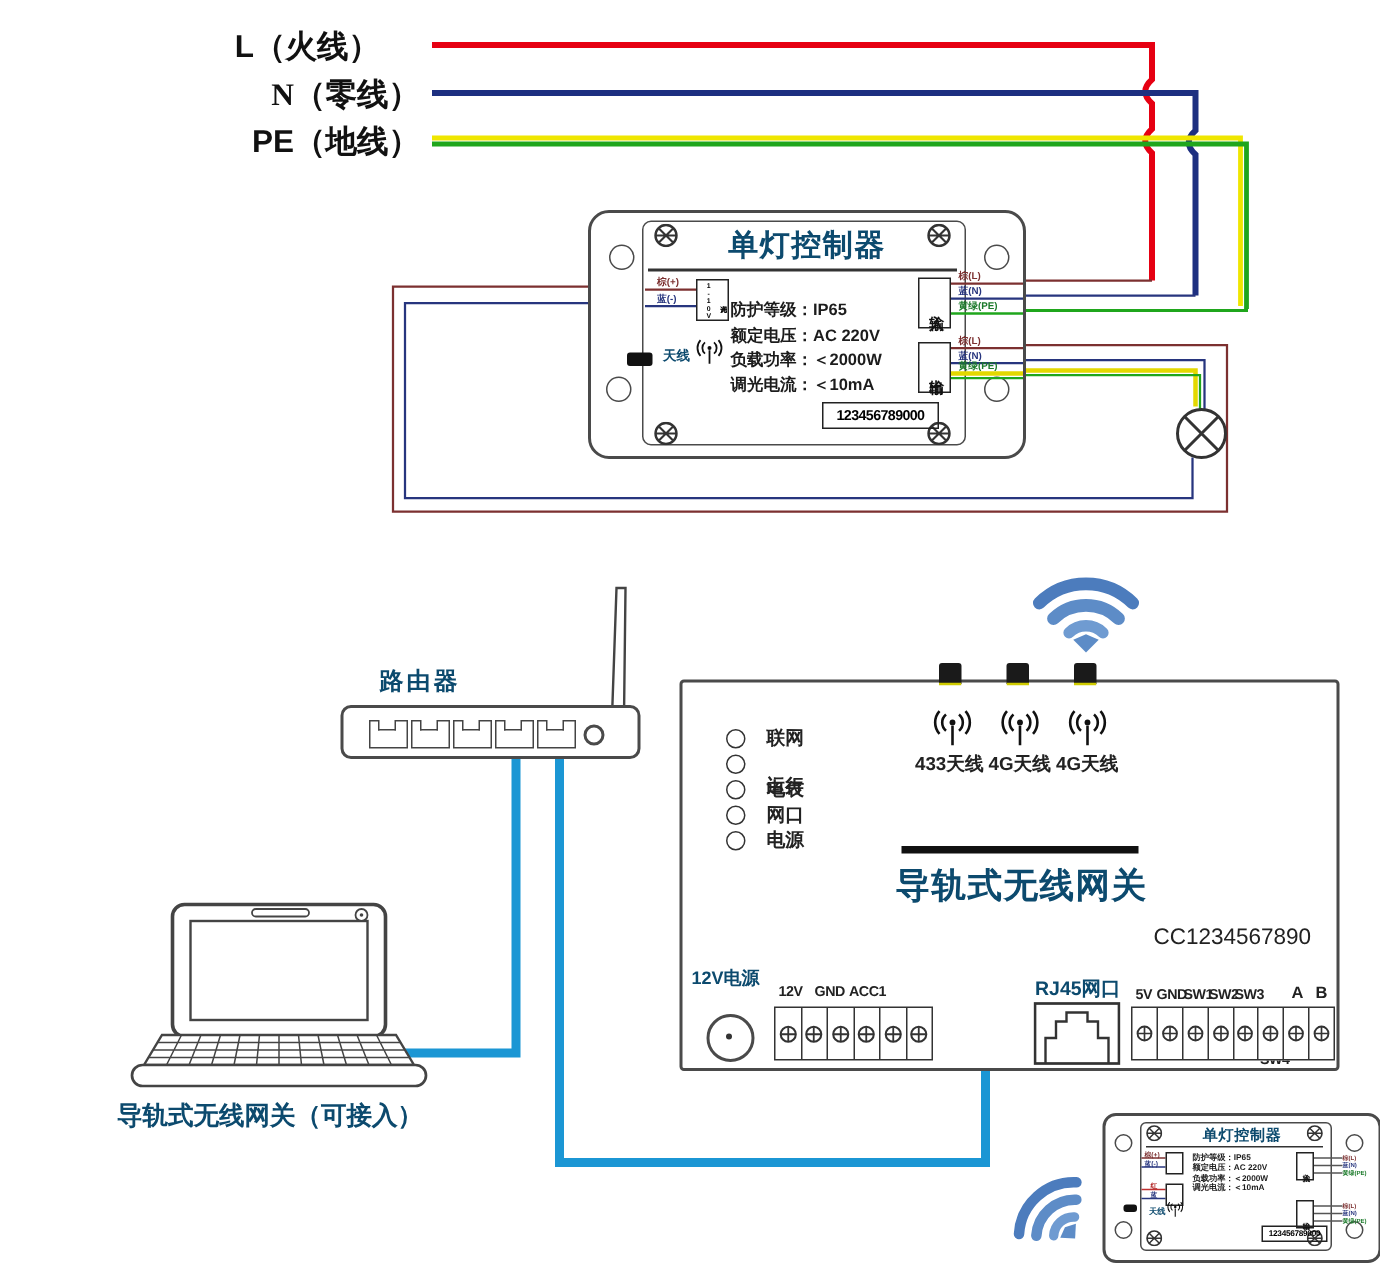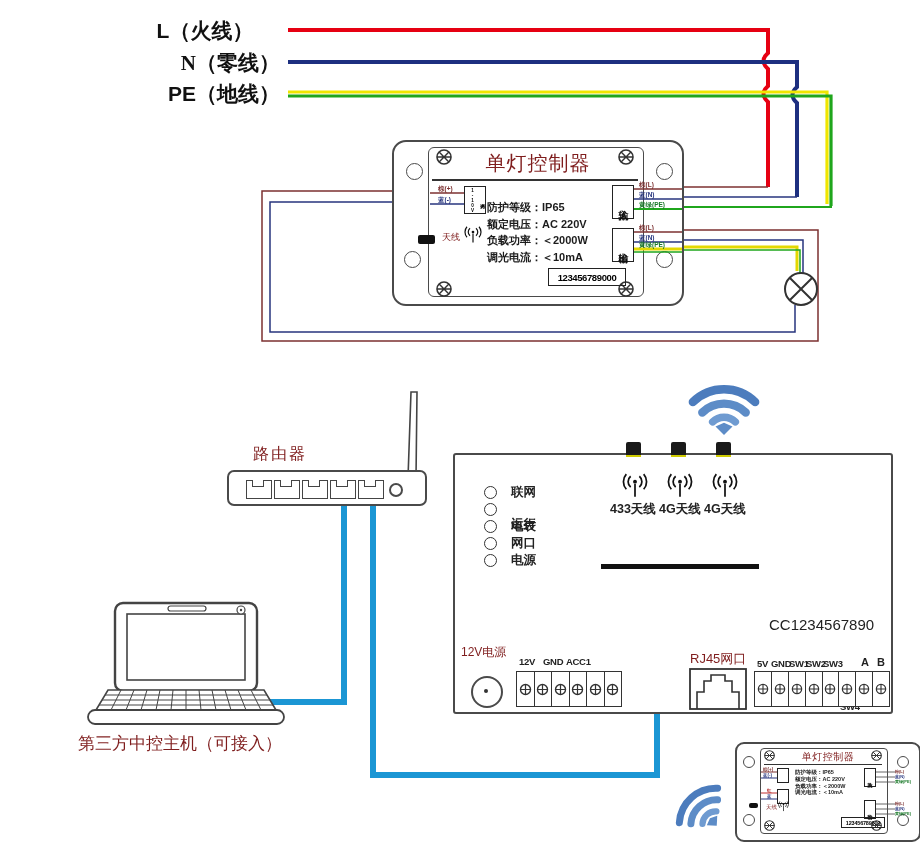--- a/index.html
+++ b/index.html
@@ -1,18 +1,18 @@
 <!DOCTYPE html>
 <html><head>
 <meta charset="utf-8">
 <style>
   html,body{margin:0;padding:0;background:#fff;}
   body{width:920px;height:846px;position:relative;font-family:"Liberation Sans",sans-serif;overflow:hidden;}
   .abs{position:absolute;}
-  .lbl{position:absolute;color:#7f1d1d;font-weight:normal;white-space:nowrap;}
+  .lbl{position:absolute;color:#0c4a6e;font-weight:bold;white-space:nowrap;}
   
   .dev{position:absolute;background:#fff;border:2px solid #4a4a4a;}
   .panel{position:absolute;border:1.6px solid #4a4a4a;border-radius:6px;}
   .hole{position:absolute;border:1.6px solid #4a4a4a;border-radius:50%;background:#fff;}
   .legend{font-size:21px;font-weight:bold;color:#111;text-align:right;width:150px;}
   
   .spec{font-size:11px;font-weight:bold;color:#1c1c1c;line-height:16.5px;}
   .microlbl{position:absolute;font-size:6.5px;font-weight:bold;line-height:7px;white-space:nowrap;}
   .c-brown{color:#7c3030;}
   .c-navy{color:#27357e;}
@@ -197,21 +197,21 @@
   <rect x="47" y="16" width="118" height="66" fill="#fff" stroke="#444" stroke-width="1.6"></rect>
   <rect x="88" y="8" width="38" height="5" rx="2.5" fill="#fff" stroke="#444" stroke-width="1.2"></rect>
   <circle cx="161" cy="12" r="4" fill="#fff" stroke="#444" stroke-width="1.2"></circle>
   <circle cx="161" cy="12" r="1.2" fill="#444"></circle>
   <polygon points="28,92 184,92 196,112 16,112" fill="#fff" stroke="#444" stroke-width="1.6"></polygon>
   <path d="M25,97 H187 M22,102 H190 M19,107 H193
            M41,92 L31,112 M54,92 L46,112 M67,92 L61,112 M80,92 L76,112 M93,92 L91,112
            M106,92 L106,112 M119,92 L121,112 M132,92 L136,112 M145,92 L151,112 M158,92 L166,112 M171,92 L181,112" stroke="#444" stroke-width="1" fill="none"></path>
   <rect x="8" y="112" width="196" height="14" rx="7" fill="#fff" stroke="#444" stroke-width="1.8"></rect>
 </svg>
-<div class="lbl" style="left:78px;top:732px;font-size:17px;">第三方中控主机（可接入）</div>
+<div class="lbl" style="left:78px;top:732px;font-size:17px;">导轨式无线网关（可接入）</div>
 
 <div class="dev" style="left:453px;top:453px;width:436px;height:257px;border-radius:3px;">
 
   <div class="sma" style="left:171px;top:-13px;"></div>
   <div class="sma" style="left:216px;top:-13px;"></div>
   <div class="sma" style="left:261px;top:-13px;"></div>
 
   <div class="led" style="left:29px;top:31px;"></div>
   <div class="led" style="left:29px;top:48px;"></div>
   <div class="led" style="left:29px;top:65px;"></div>
@@ -230,20 +230,21 @@
       <use href="#ant"></use>
     </svg>
   <svg class="abs" style="left:257px;top:18px" width="26" height="26">
       <use href="#ant"></use>
     </svg>
   <span class="lbl gwlbl" style="left:155px;top:46px;">433天线</span>
   <span class="lbl gwlbl" style="left:204px;top:46px;">4G天线</span>
   <span class="lbl gwlbl" style="left:249px;top:46px;">4G天线</span>
 
   <div class="bar" style="left:146px;top:109px;width:158px;height:5px;"></div>
+  <div class="lbl" style="left:121px;top:120px;width:210px;text-align:center;font-size:23px;letter-spacing:1px;">导轨式无线网关</div>
   <div class="lbl" style="left:314px;top:161px;font-size:15px;font-weight:normal;color:#222;">CC1234567890</div>
 
   <span class="lbl" style="left:6px;top:189px;font-size:12px;">12V电源</span>
   <div class="hole" style="left:16px;top:221px;width:28px;height:28px;border-width:2px;"></div>
   <div class="abs" style="left:28.5px;top:233.5px;width:4px;height:4px;background:#333;border-radius:50%;"></div>
 
   <span class="blklbl" style="left:64px;top:201px;">12V</span>
   <span class="blklbl" style="left:88px;top:201px;">GND</span>
   <span class="blklbl" style="left:111px;top:201px;">ACC1</span>
   <div class="tblock" style="left:61px;top:216px;width:104px;height:34px;">

